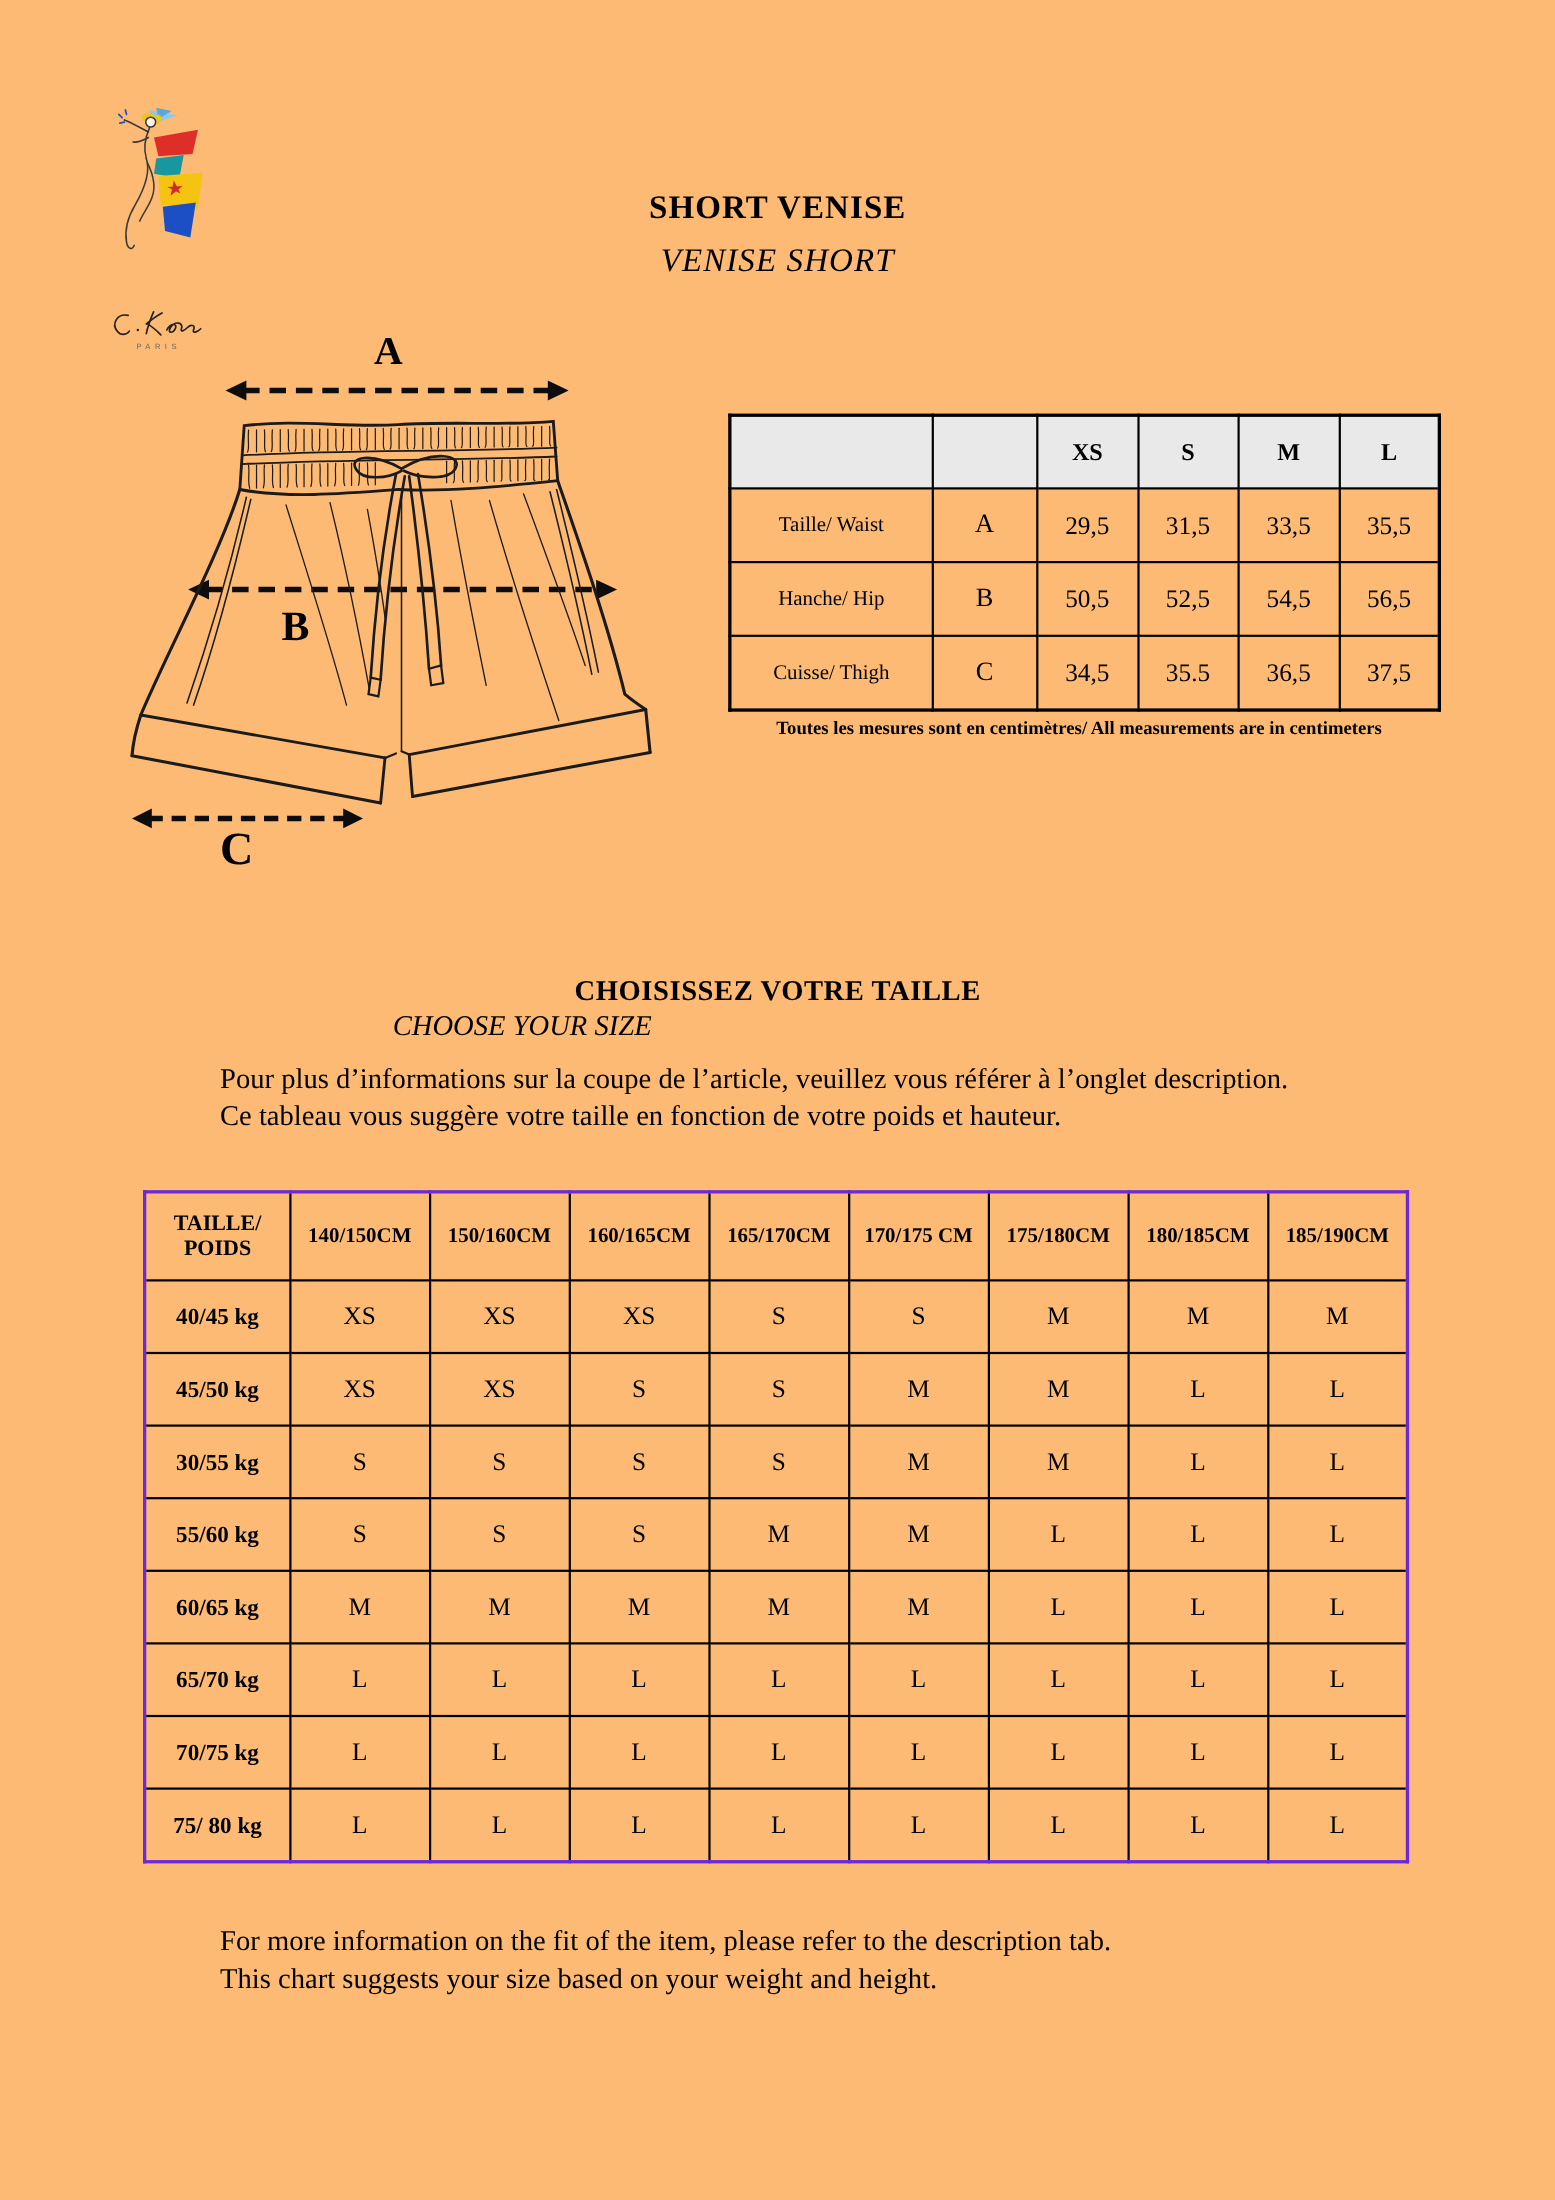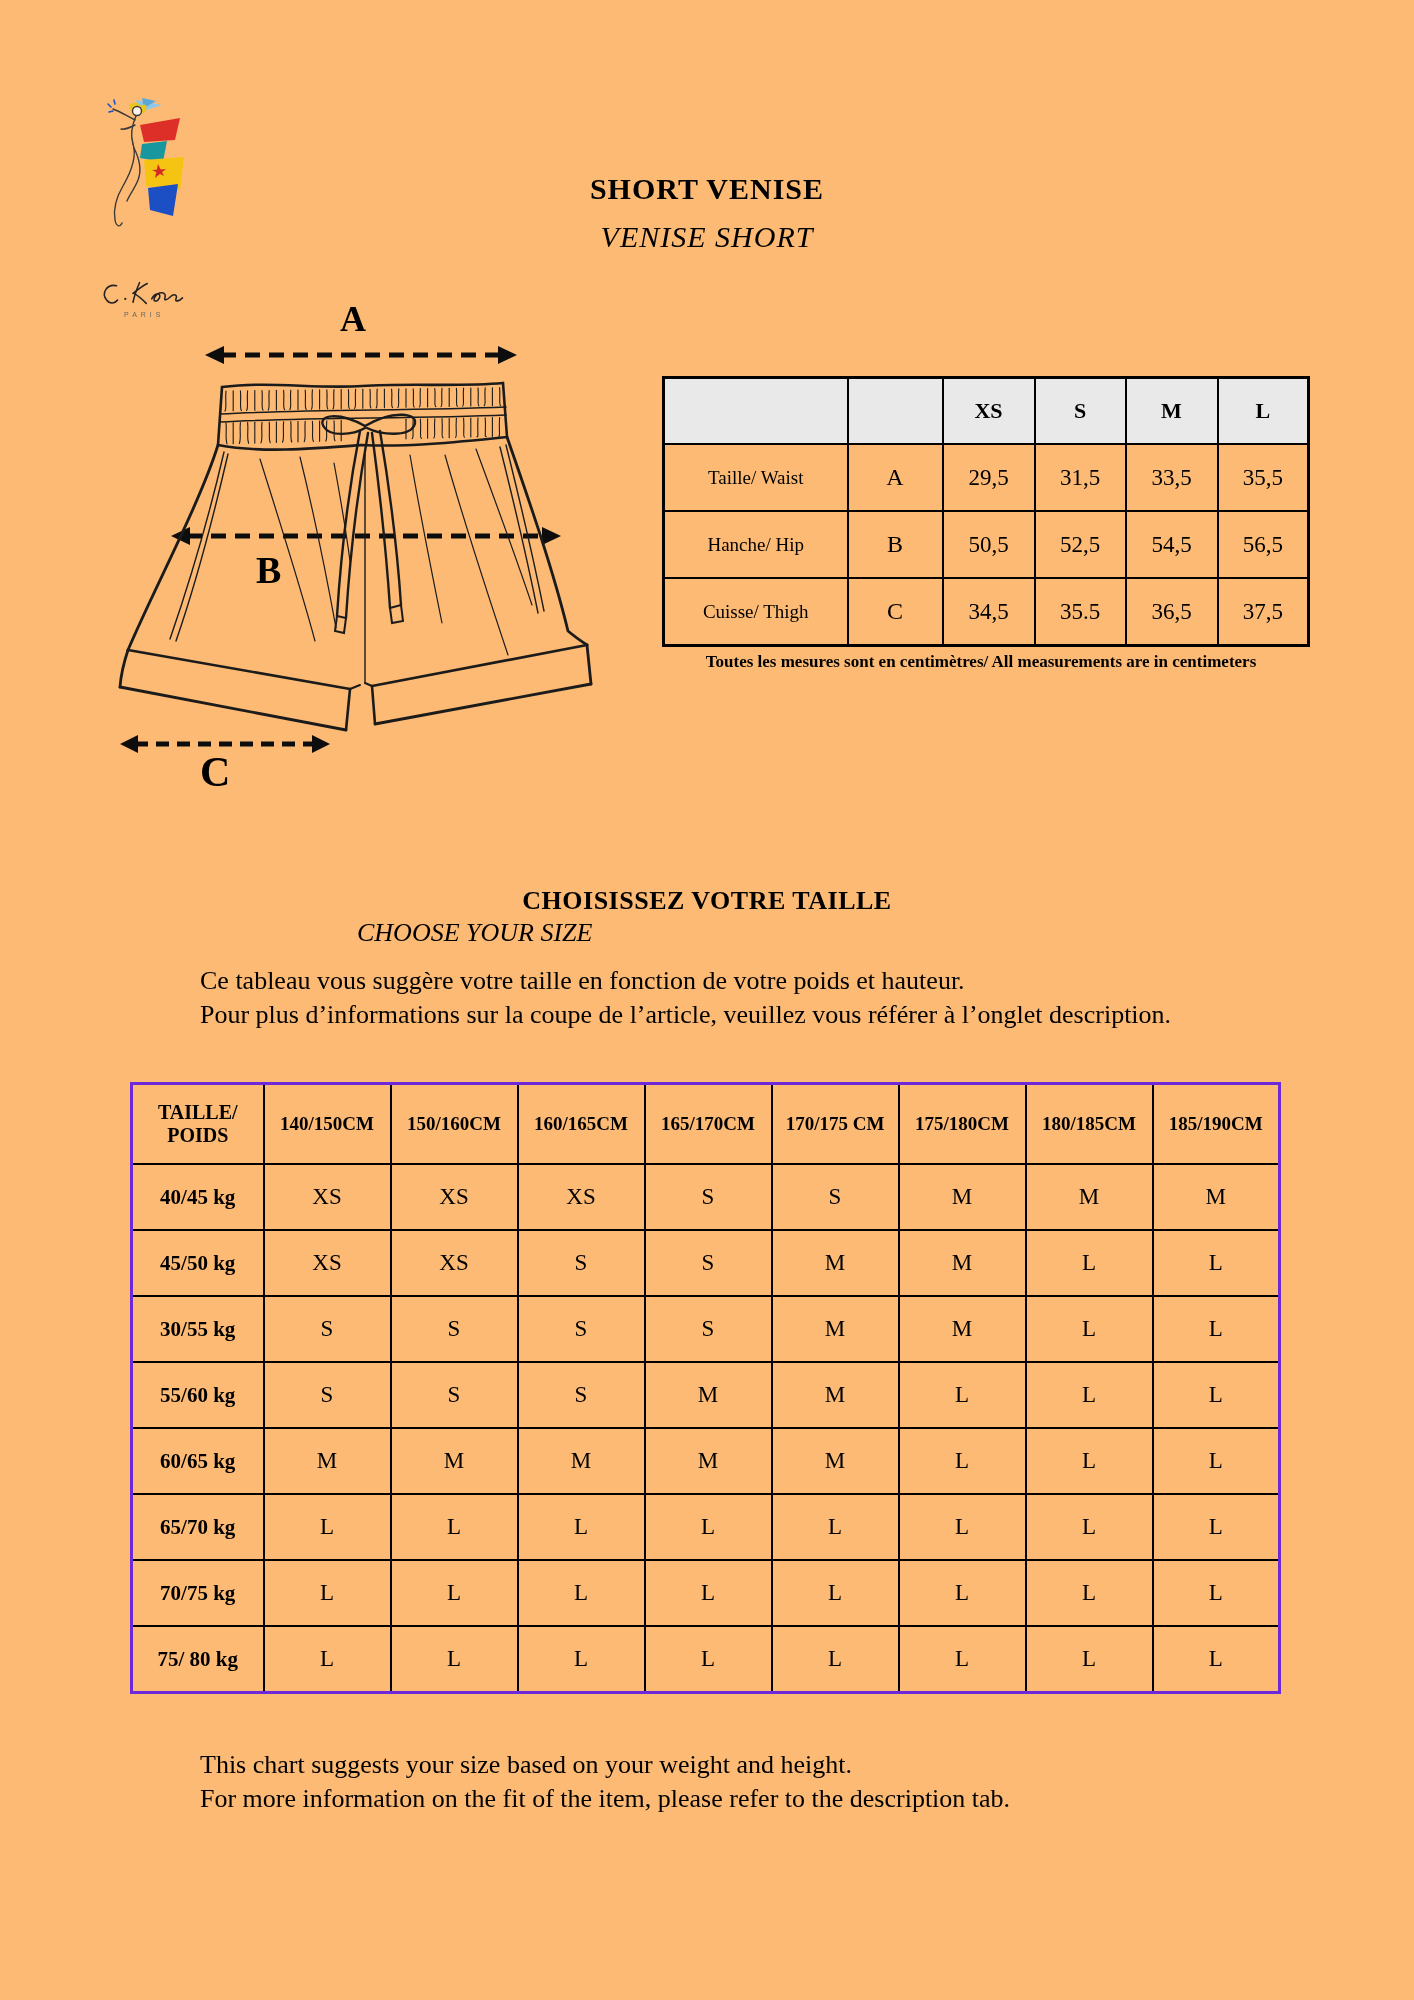--- a/index.html
+++ b/index.html
@@ -261,22 +261,22 @@
           <td>36,5</td>
           <td>37,5</td>
         </tr>
       </tbody>
   </table>
   <div class="abs mnote">Toutes les mesures sont en centimètres/ All measurements are in centimeters</div>
 
   <div class="abs sec-head-fr">CHOISISSEZ VOTRE TAILLE</div>
   <div class="abs sec-head-en">CHOOSE YOUR SIZE</div>
   <div class="abs para para-fr">
+    <div>Pour plus d’informations sur la coupe de l’article, veuillez vous référer à l’onglet description.</div>
     <div>Ce tableau vous suggère votre taille en fonction de votre poids et hauteur.</div>
-    <div>Pour plus d’informations sur la coupe de l’article, veuillez vous référer à l’onglet description.</div>
   </div>
 
   <table class="stable">
     <colgroup>
         <col style="width:132px">
         <col style="width:127px">
         <col style="width:127px">
         <col style="width:127px">
         <col style="width:127px">
         <col style="width:127px">
@@ -386,17 +386,17 @@
           <td>L</td>
           <td>L</td>
           <td>L</td>
           <td>L</td>
           <td>L</td>
         </tr>
       </tbody>
   </table>
 
   <div class="abs para para-en">
+    <div>For more information on the fit of the item, please refer to the description tab.</div>
     <div>This chart suggests your size based on your weight and height.</div>
-    <div>For more information on the fit of the item, please refer to the description tab.</div>
   </div>
 
 </div>
 
 </body></html>

